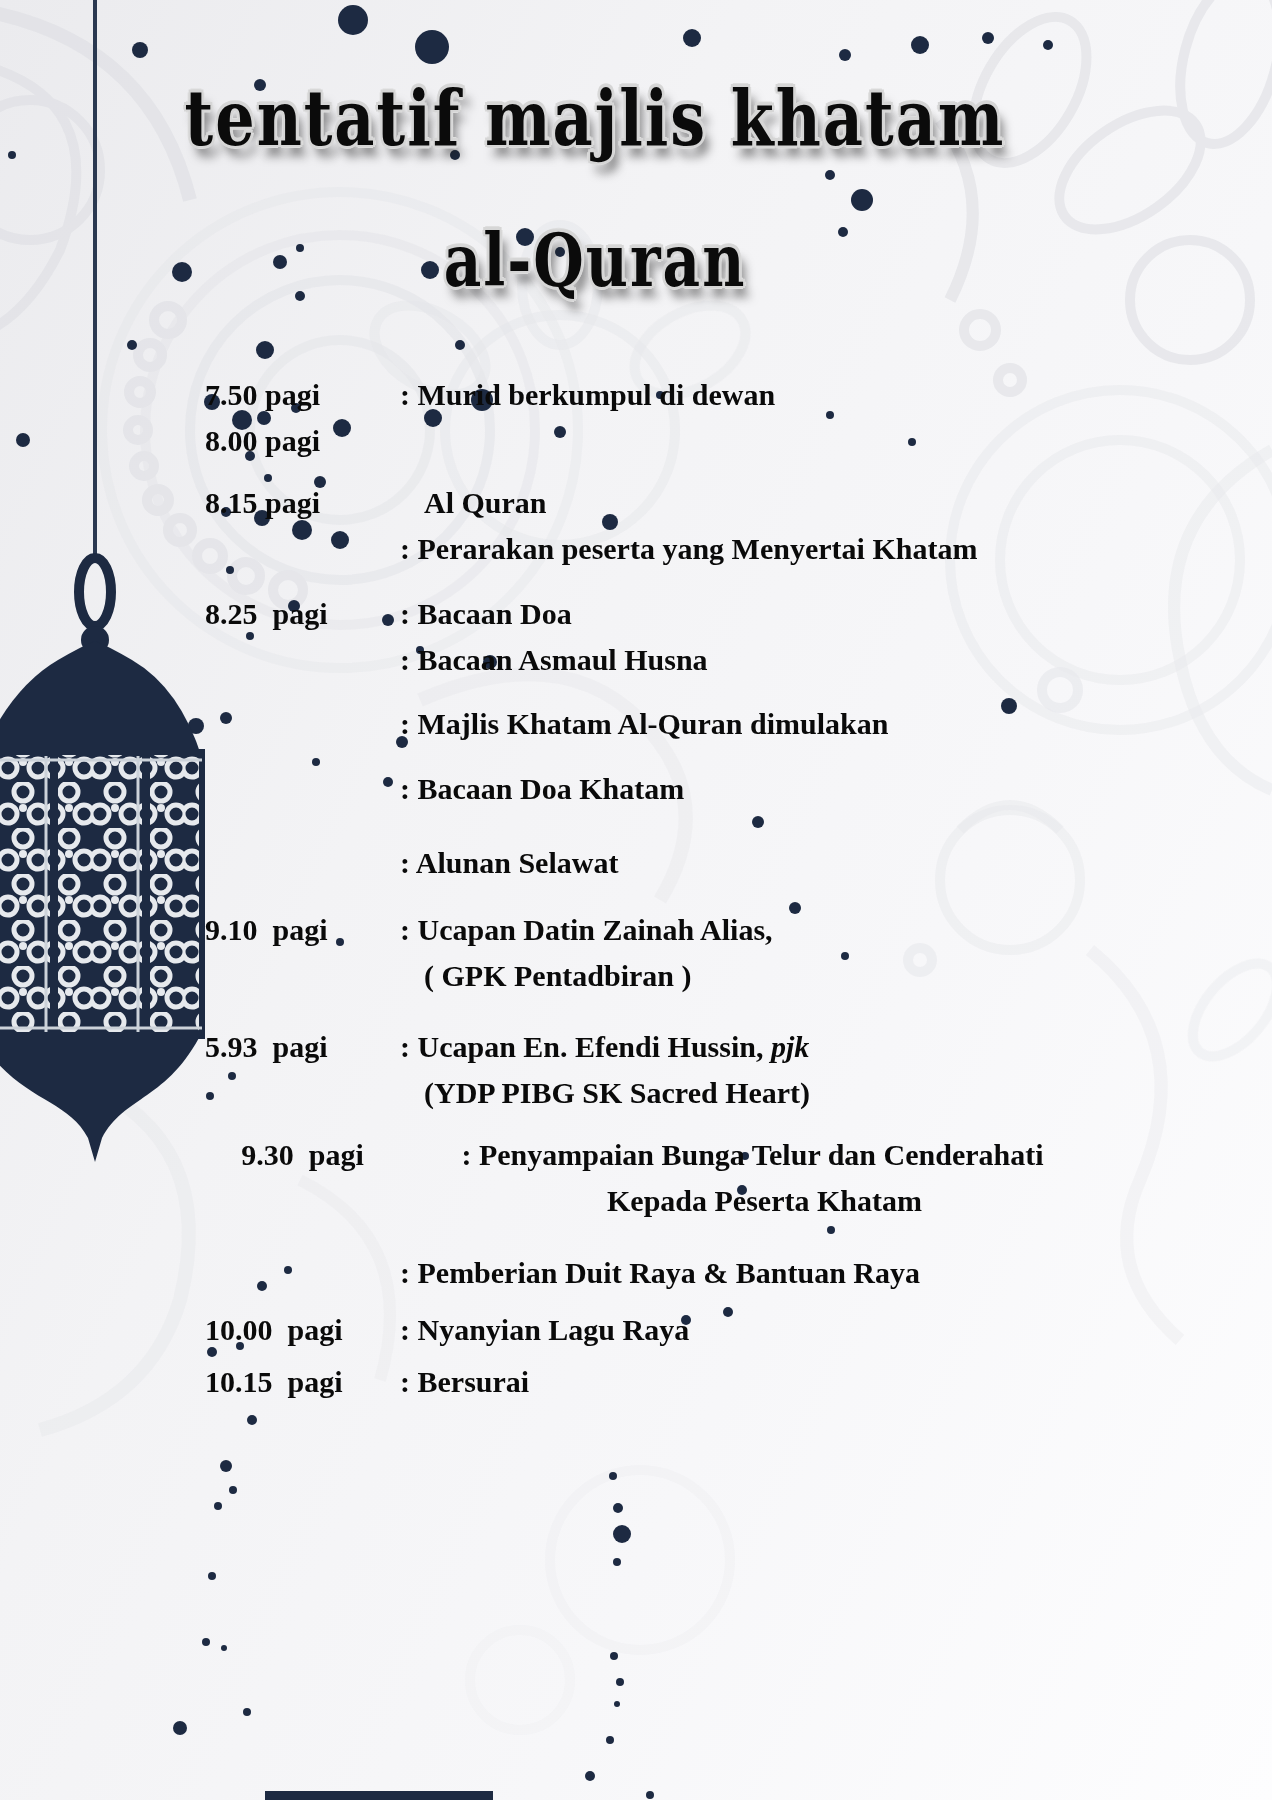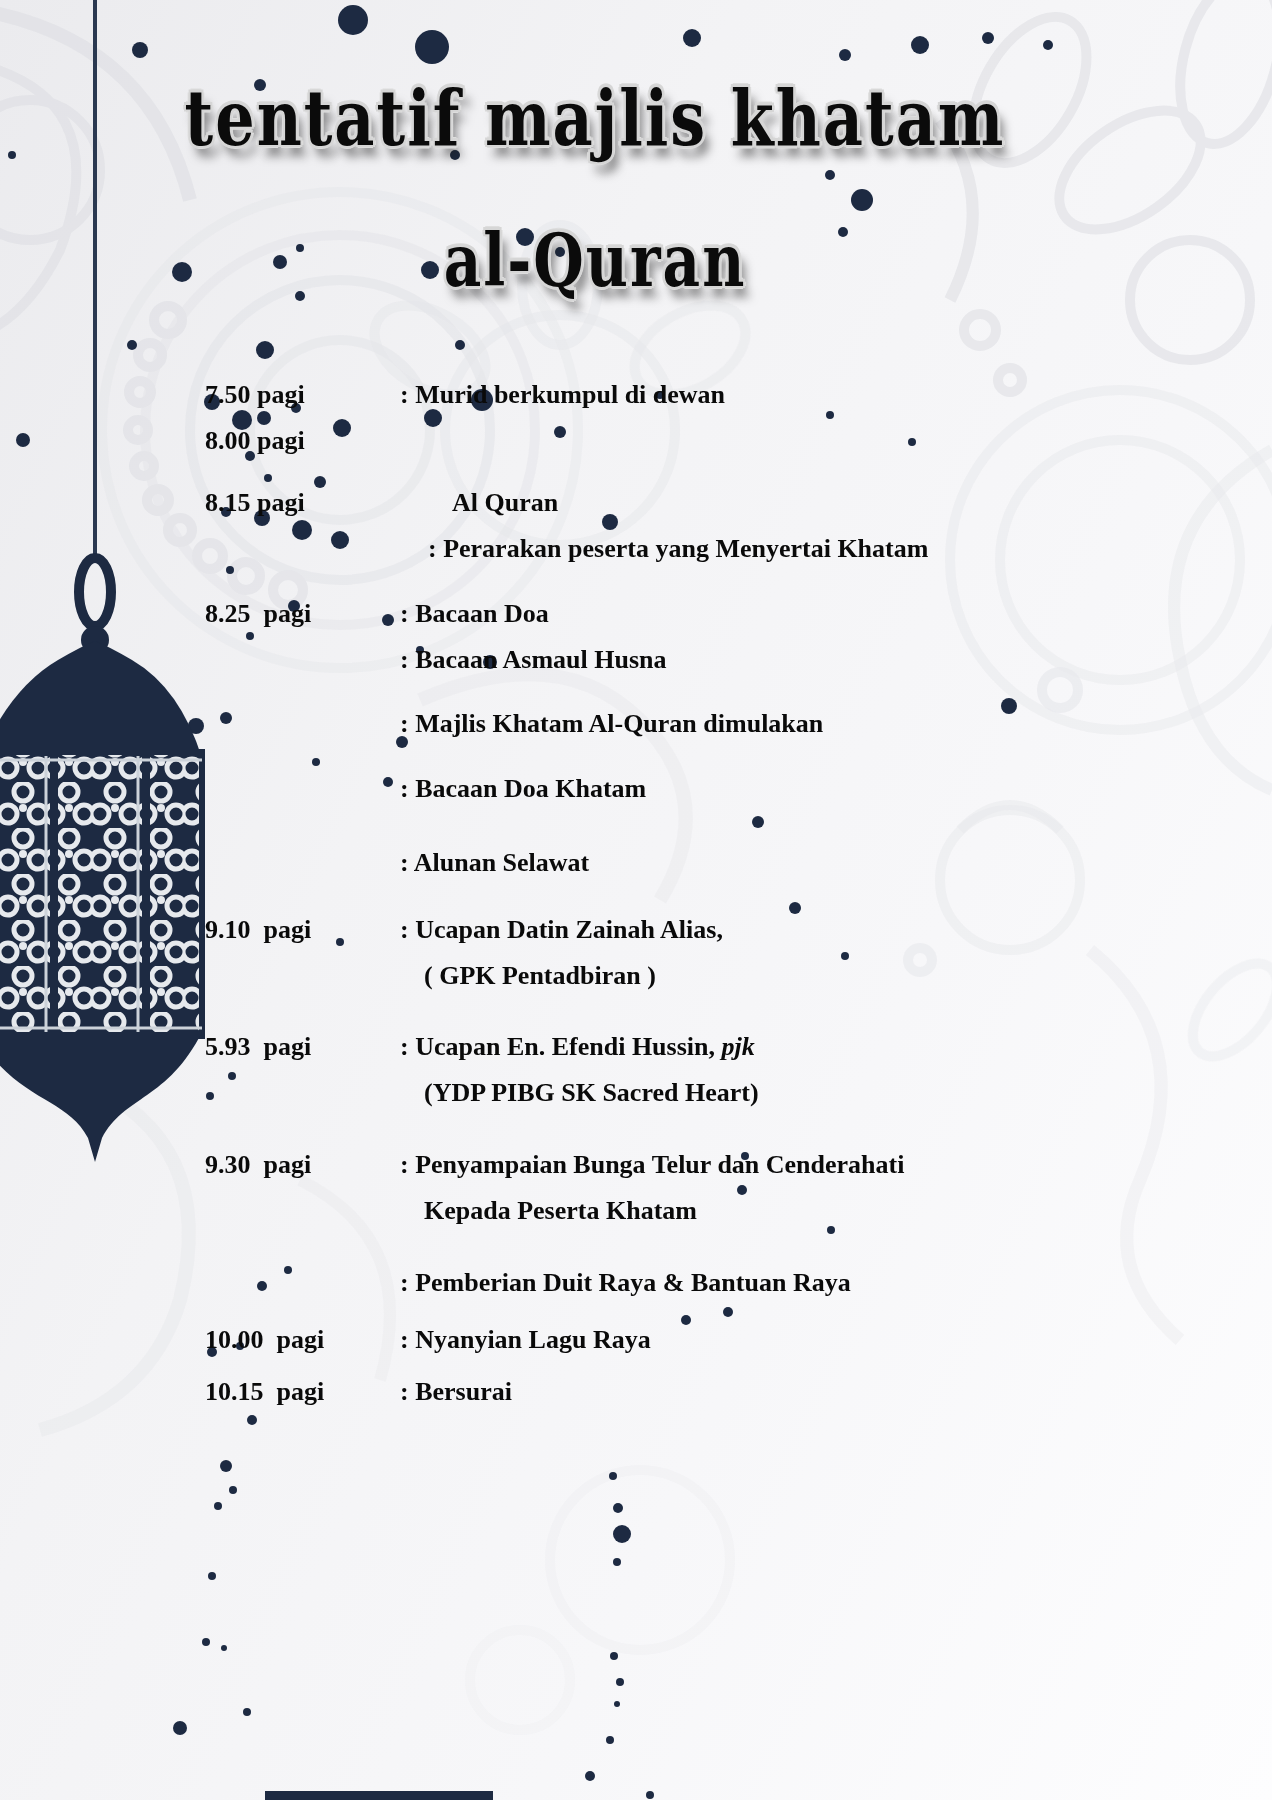--- a/index.html
+++ b/index.html
@@ -32,36 +32,36 @@
       -3px 0 0 #dedede, 3px 0 0 #dedede,
       0 -3px 0 #dedede, 0 3px 0 #dedede,
       6px 9px 9px rgba(30,30,30,0.5);
   }
   .title-1{position:absolute;top:72px;left:0;right:0;font-size:62px;transform:scaleY(1.25);transform-origin:top;}
   .title-2{position:absolute;top:218px;left:0;right:0;font-size:58px;transform:scaleY(1.25);transform-origin:top;}
 
   
   .schedule{
     position:absolute;left:205px;top:372px;width:900px;
-    font-size:26px;font-weight:bold;color:var(--text);
+    font-size:30px;font-weight:bold;color:var(--text);
   }
   .schedule-row{display:flex;align-items:flex-start;}
   .time-cell{width:195px;flex:none;white-space:pre;line-height:46px;}
   .desc-cell{flex:1;}
   .desc-line{line-height:46px;}
   .desc-line.cont{padding-left:24px;}
   .it{font-style:italic;}
-  .schedule-row:nth-child(3){margin-top:16px;gap:28px;}
+  .schedule-row:nth-child(3){margin-top:16px;}
   .schedule-row:nth-child(4){margin-top:19px;}
   .schedule-row:nth-child(6){margin-top:18px;align-items:center;}
   .schedule-row:nth-child(7){margin-top:19px;}
   .schedule-row:nth-child(8){margin-top:28px;}
   .schedule-row:nth-child(9){margin-top:21px;}
   .schedule-row:nth-child(10){margin-top:25px;}
-  .schedule-row:nth-child(11){margin-top:26px;}
+  .schedule-row:nth-child(11){margin-top:16px;text-align:center;}
   .schedule-row:nth-child(12){margin-top:26px;}
   .schedule-row:nth-child(13){margin-top:11px;}
   .schedule-row:nth-child(14){margin-top:6px;}
 </style>
 </head>
 <body>
 
 <svg class="layer" viewBox="0 0 1272 1800" aria-hidden="true">
   <g class="pat" stroke-width="10" opacity="0.55">
 

